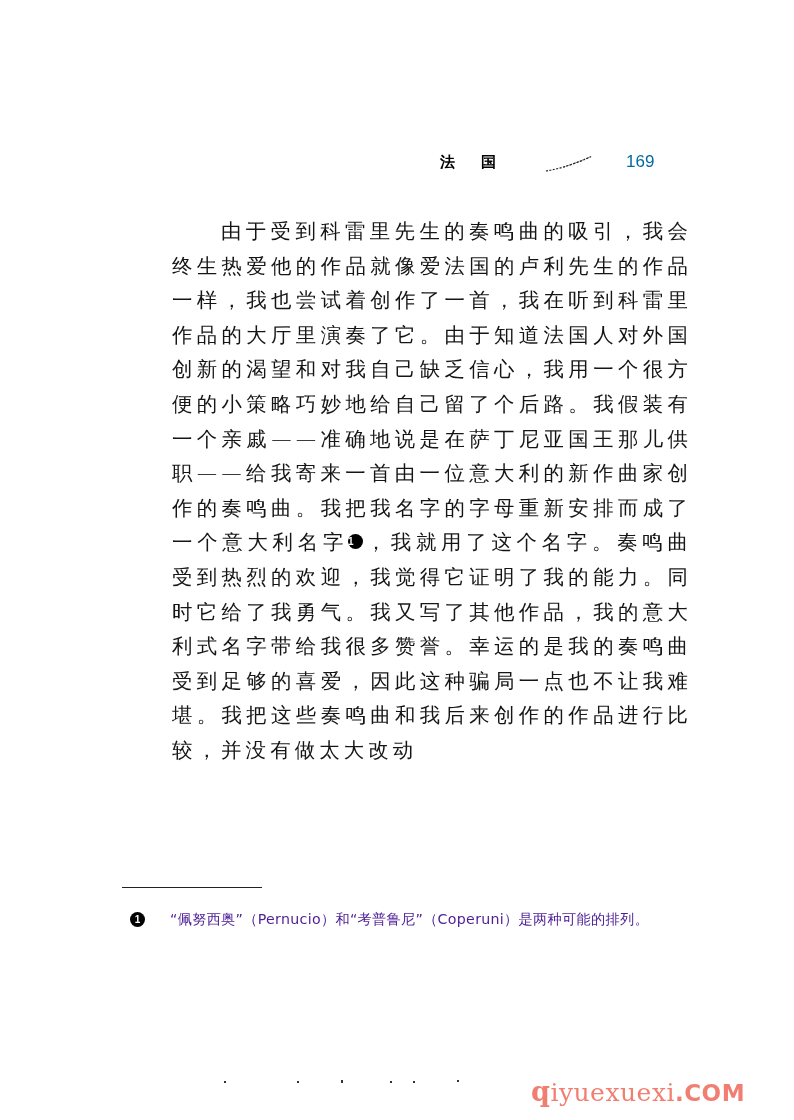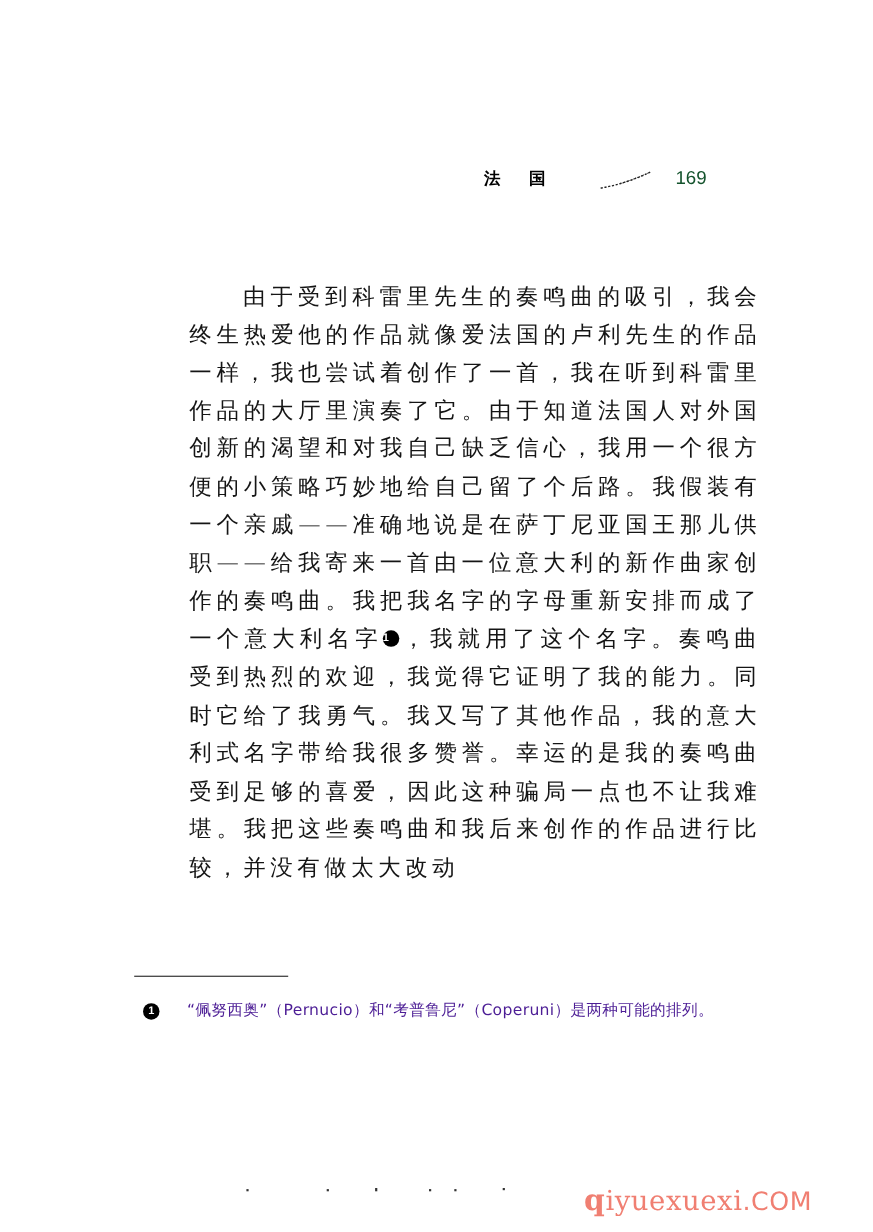--- a/index.html
+++ b/index.html
@@ -35,46 +35,45 @@
     }
     .swash {
       position: absolute;
       left: 108px;
       top: 4px;
       width: 50px;
       height: 20px;
     }
     .page-number {
       position: absolute;
-      left: 178px;
+      left: 190px;
       top: 2px;
       font-family: "Liberation Sans", sans-serif;
       font-size: 17px;
-      color: #14532d;
+      color: #0369a1;
     }
     .body-text {
       position: absolute;
       left: 172px;
       top: 214px;
       width: 520px;
     }
     .para {
       margin: 0;
       font-family: "DejaVu Sans", sans-serif;
       font-size: 20.4px;
       line-height: 34.6px;
       letter-spacing: 4.15px;
       text-align: justify;
       text-align-last: left;
       color: #151515;
       font-weight: 300;
     }
     .para.indent {
       text-indent: 49px;
-      margin-top: 38px;
     }
     .fn-ref {
       display: inline-block;
       width: 15px;
       height: 15px;
       border-radius: 50%;
       background: #000;
       color: #fff;
       font-size: 10px;
       line-height: 15px;
@@ -149,20 +148,21 @@
       letter-spacing: 0.5px;
       white-space: nowrap;
     }
     .watermark .wm-q {
       font-weight: bold;
       font-size: 27px;
     }
     .watermark .wm-tld {
       font-family: "DejaVu Sans", sans-serif;
       font-size: 23px;
+      font-weight: bold;
     }
   </style>
 </head>
 <body>
 
 <header class="running-head">
   <span class="section-title">法国</span>
   <svg class="swash" viewBox="0 0 50 20">
     <path d="M2 17 Q 14 15, 26 11 T 48 2" stroke="#222" stroke-width="1.2" fill="none" stroke-dasharray="2 1.5"></path>
     <path d="M20 13 Q 32 9, 46 3" stroke="#222" stroke-width="0.9" fill="none" stroke-dasharray="1 1"></path>

